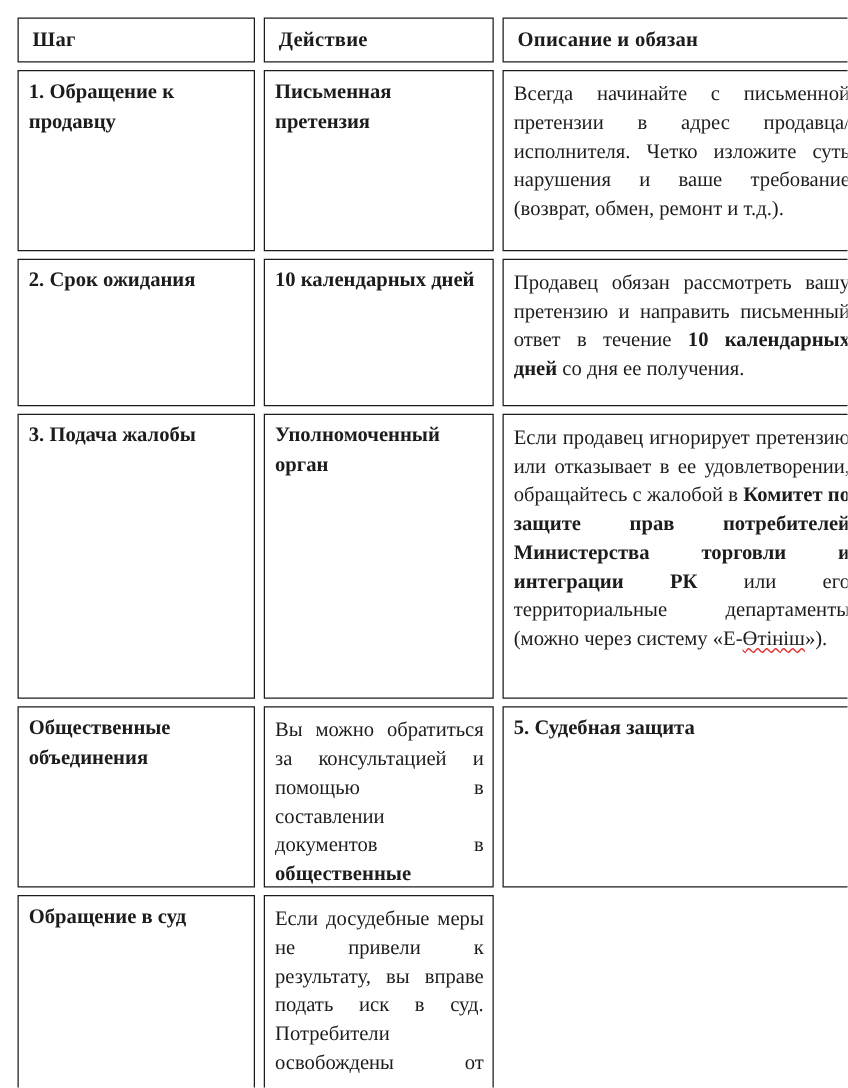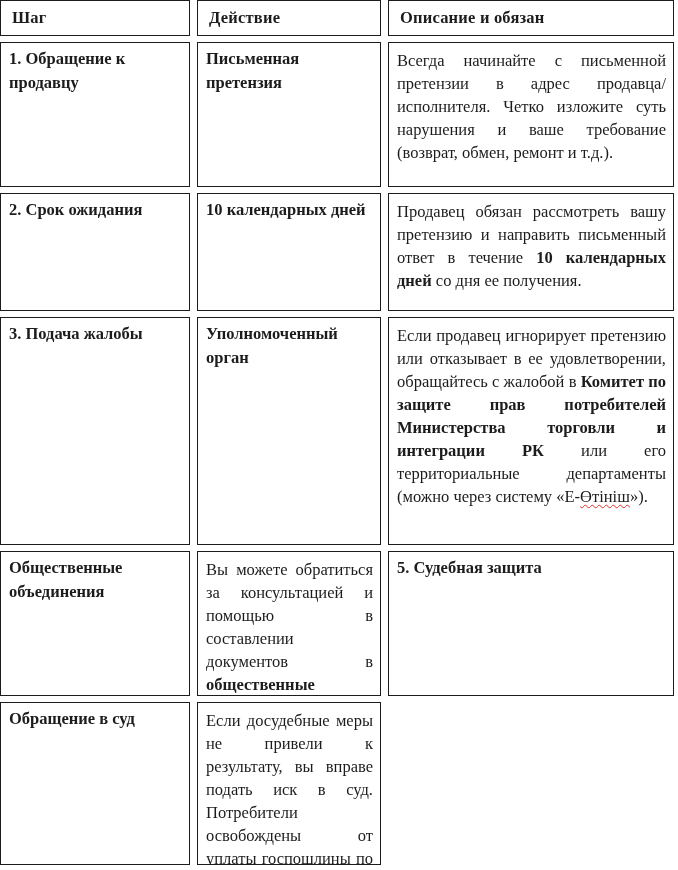--- a/index.html
+++ b/index.html
@@ -14,21 +14,21 @@
     height: 870px;
     font-family: "Liberation Serif", "DejaVu Serif", serif;
     color: var(--text);
   }
   .doc-table {
     display: grid;
     grid-template-columns: 190px 184px 286px;
     grid-template-rows: 36px 145px 118px 228px 145px 163px;
     column-gap: 7px;
     row-gap: 6px;
-    padding: 0;
+    padding: 14px;
     width: 678px;
     height: 829px;
   }
   .cell {
     border: 1.5px solid var(--border);
     background: #ffffff;
     overflow: hidden;
     font-size: 16.5px;
   }
   .head {
@@ -89,21 +89,21 @@
       <span>3. Подача жалобы</span>
     </div>
   <div class="cell action-cell">
       <span>Уполномоченный орган</span>
     </div>
   <div class="cell desc-cell"><span>Если продавец игнорирует претензию или отказывает в ее удовлетворении, обращайтесь с жалобой в </span><span class="b">Комитет по защите прав потребителей Министерства торговли и интеграции РК</span><span> или его территориальные департаменты (можно через систему «Е-</span><span class="spellcheck">Өтініш</span><span>»).</span></div>
 
   <div class="cell action-cell">
       <span>Общественные объединения</span>
     </div>
-  <div class="cell desc-cell"><span>Вы можете обратиться за консультацией и помощью в составлении документов в </span><span class="b">общественные объединения потребителей</span><span> (ассоциации, союзы).</span></div>
+  <div class="cell desc-cell"><span>Вы можно обратиться за консультацией и помощью в составлении документов в </span><span class="b">общественные объединения потребителей</span><span> (ассоциации, союзы).</span></div>
 
   <div class="cell step-cell">
       <span>5. Судебная защита</span>
     </div>
   <div class="cell action-cell">
       <span>Обращение в суд</span>
     </div>
   <div class="cell desc-cell"><span>Если досудебные меры не привели к результату, вы вправе подать иск в суд. Потребители освобождены от уплаты госпошлины по искам, связанным с нарушением их прав.</span></div>
 
 </div>

